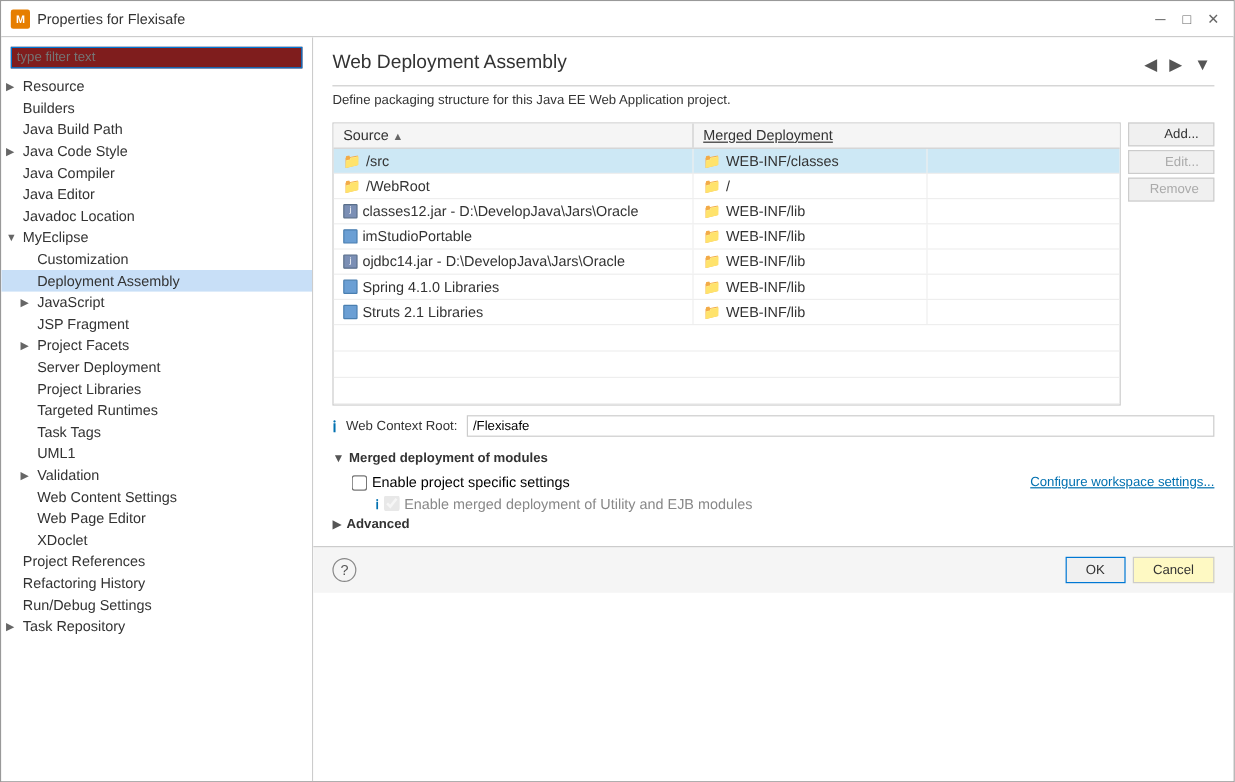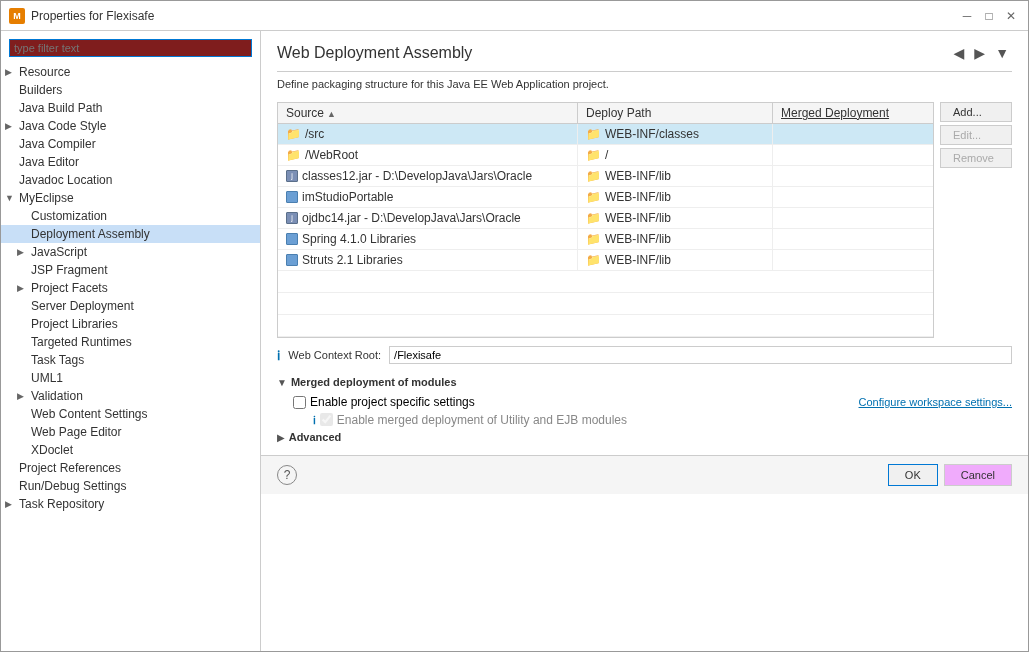--- a/index.html
+++ b/index.html
@@ -41,21 +41,21 @@
     
     .table-body { overflow-y: auto; max-height: 280px; }
     .table-row { display: grid; grid-template-columns: 300px 1fr 160px; border-bottom: 1px solid #eee; }
     .table-row.selected { background: #cde8f5; }
     .table-cell { padding: 3px 8px; font-size: 11px; color: #333; border-right: 1px solid #eee; display: flex; align-items: center; gap: 4px; overflow: hidden; text-overflow: ellipsis; white-space: nowrap; }
     .table-cell:last-child { border-right: none; }
     
     .folder-icon { color: #e8b44a; font-size: 12px; }
     .jar-icon { display: inline-block; width: 12px; height: 12px; background: #7b8fb5; border: 1px solid #5a6f8a; border-radius: 1px; font-size: 7px; color: white; text-align: center; line-height: 10px; }
     .lib-icon { display: inline-block; width: 12px; height: 12px; background: #6b9fd4; border: 1px solid #4a7fb0; border-radius: 1px; }
-    .side-btn { padding: 3px 12px; background: #f0f0f0; border: 1px solid #ccc; cursor: pointer; font-size: 11px; color: #333; min-width: 72px; text-align: left; }
+    .side-btn { padding: 3px 12px; background: #f0f0f0; border: 1px solid #ccc; cursor: pointer; font-size: 11px; color: #333; min-width: 72px; text-align: right; }
     .side-btn:disabled { color: #aaa; cursor: default; }
     
     .table-with-buttons { display: flex; align-items: flex-start; padding: 0 16px; gap: 0; }
     .table-wrapper { flex: 1; border: 1px solid #ccc; }
     .buttons-wrapper { padding-left: 6px; display: flex; flex-direction: column; gap: 3px; }
     
     .bottom-section { padding: 8px 16px; }
     .web-context-row { display: flex; align-items: center; gap: 8px; margin-bottom: 8px; }
     .info-icon { color: #0070b0; font-size: 13px; font-weight: bold; }
     .web-context-label { color: #333; font-size: 11px; }
@@ -71,21 +71,21 @@
     .configure-link { color: #0070b0; text-decoration: underline; cursor: pointer; font-size: 11px; }
     .grayed-row { display: flex; align-items: center; gap: 4px; padding-left: 20px; color: #888; font-size: 11px; }
     
     .advanced-section { padding: 4px 0; }
     .advanced-header { display: flex; align-items: center; gap: 4px; cursor: pointer; }
     .advanced-text { font-weight: bold; font-size: 11px; color: #333; }
     
     .footer { padding: 8px 16px; display: flex; justify-content: flex-end; gap: 6px; border-top: 1px solid #ccc; background: #f5f5f5; align-items: center; }
     .footer-left { flex: 1; display: flex; align-items: center; }
     .help-icon { width: 20px; height: 20px; border-radius: 50%; border: 1px solid #888; display: flex; align-items: center; justify-content: center; color: #555; font-size: 12px; cursor: pointer; }
-    .footer-btn { padding: 4px 16px; background: #f0abfc; border: 1px solid #ccc; cursor: pointer; font-size: 11px; color: #333; }
+    .footer-btn { padding: 4px 16px; background: #fef9c3; border: 1px solid #ccc; cursor: pointer; font-size: 11px; color: #333; }
     .footer-btn.primary { background: #f0f0f0; border: 1.5px solid #0078d4; }
     
     .revert-apply-row { display: flex; justify-content: flex-end; gap: 6px; padding: 6px 16px 4px 0; }
     .revert-btn { padding: 4px 14px; background: #f0f0f0; border: 1px solid #ccc; cursor: pointer; font-size: 11px; }
     .apply-btn { padding: 4px 14px; background: #f0f0f0; border: 1px solid #ccc; cursor: pointer; font-size: 11px; }
   </style>
 </head>
 <body>
 
 <div class="window">
@@ -217,20 +217,24 @@
       <div class="tree-item tree-indent-1">
         <span class="expander">&nbsp;</span>
         <span class="label">XDoclet</span>
       </div>
 
       <div class="tree-item">
         <span class="expander">&nbsp;</span>
         <span class="label">Project References</span>
       </div>
 
+      <div class="tree-item">
+        <span class="expander">&nbsp;</span>
+        <span class="label">Refactoring History</span>
+      </div>
 
       <div class="tree-item">
         <span class="expander">&nbsp;</span>
         <span class="label">Run/Debug Settings</span>
       </div>
 
       <div class="tree-item">
         <span class="expander">▶</span>
         <span class="label">Task Repository</span>
       </div>
@@ -252,23 +256,20 @@
 
       <div class="table-with-buttons">
         <div class="table-wrapper">
 
           <div class="table-header">
             <div class="table-header-cell">
               <span>Source</span>
               <span class="sort-arrow"> ▲</span>
             </div>
             <div class="table-header-cell">
-              <span>Deploy Path</span>
-            </div>
-            <div class="table-header-cell">
               <span>Merged Deployment</span>
             </div>
           </div>
 
           <div class="table-body">
 
             <div class="table-row selected">
               <div class="table-cell">
                 <span class="folder-icon">📁</span>
                 <span>/src</span>

